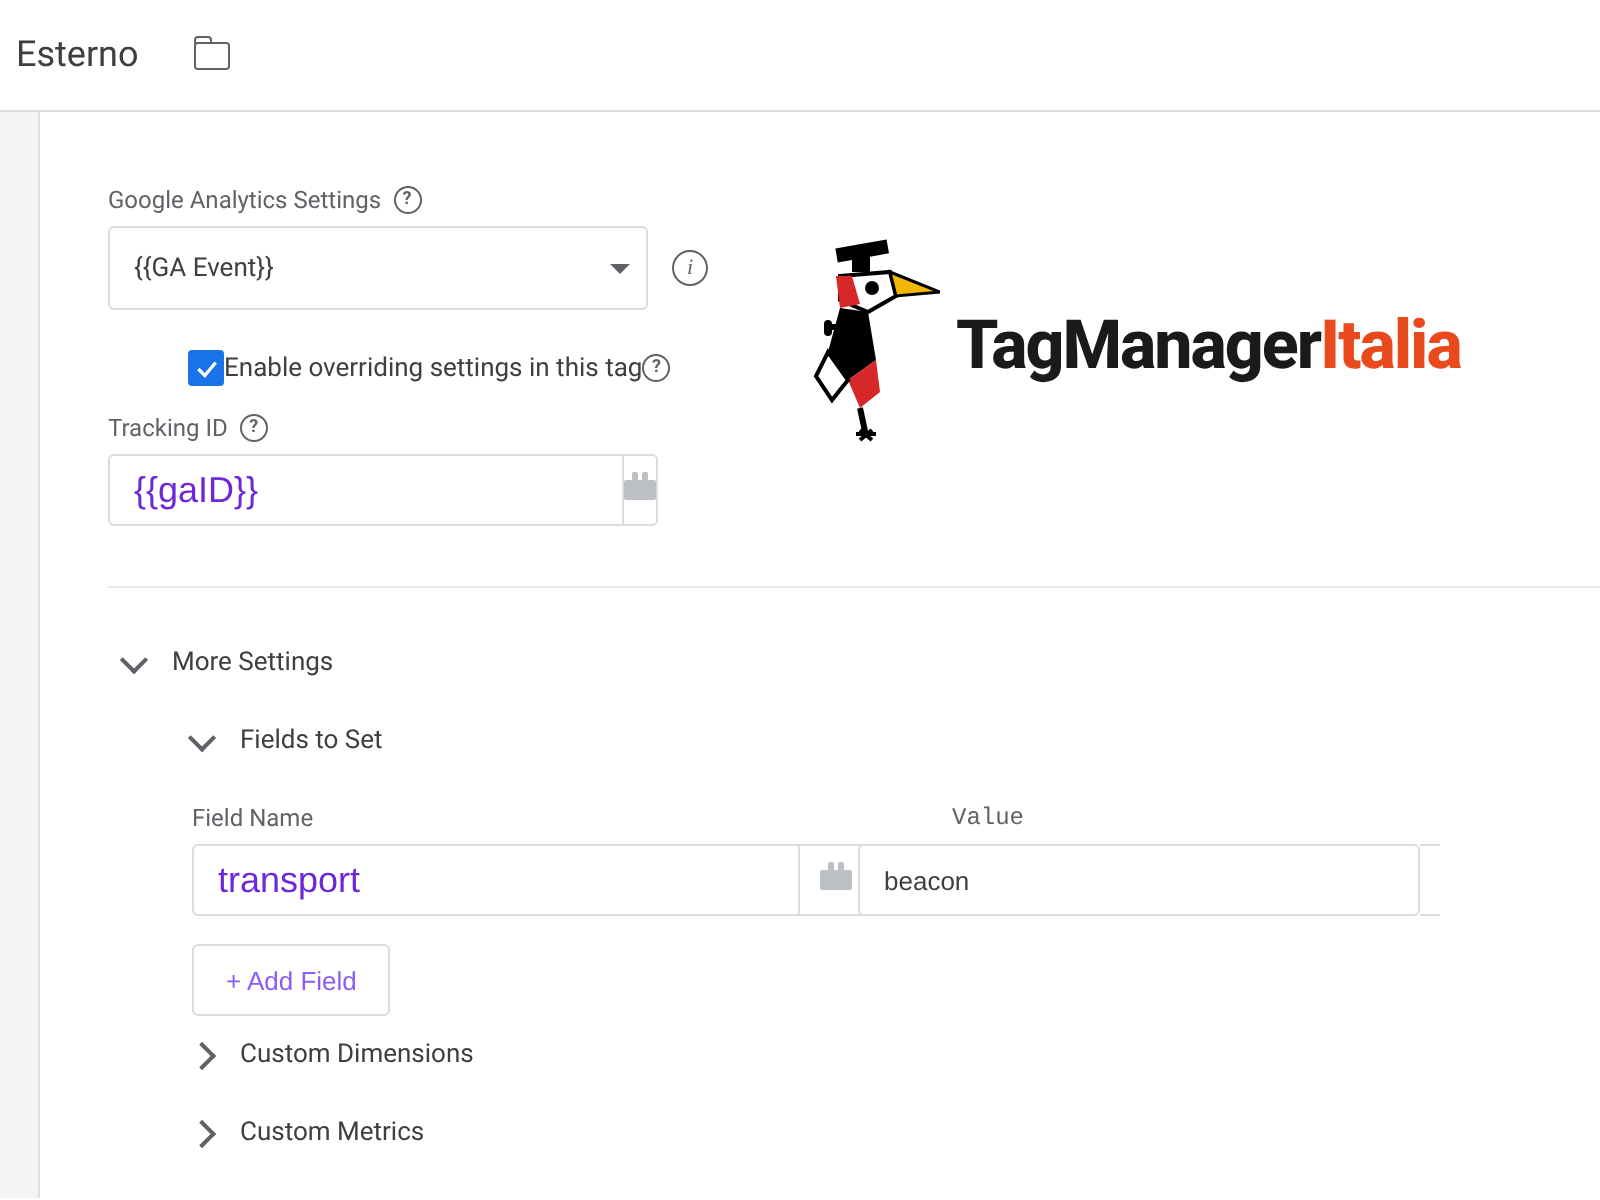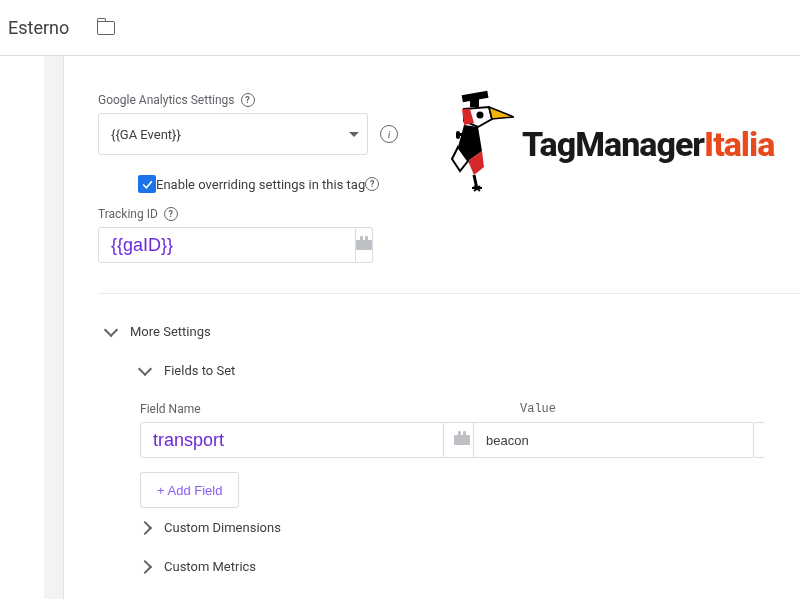--- a/index.html
+++ b/index.html
@@ -43,21 +43,20 @@
       left: -1.5px;
       width: 7px;
       height: 3px;
       border: 1.5px solid #5f6368;
       border-bottom: none;
       border-radius: 2px 2px 0 0;
     }
     .layout {
       display: flex;
       height: calc(100% - 57px);
-      margin-left: 44px;
     }
     .left-rail {
       width: 20px;
       background: #f1f3f4;
       border-right: 1px solid #e0e0e0;
     }
     .content {
       flex: 1;
       padding: 10px 0 0 34px;
       border-top: 1px solid #fff;
@@ -287,21 +286,21 @@
       background: #fff;
       color: #8b5cf6;
       font-size: 13px;
       padding: 0 16px;
       cursor: pointer;
       font-weight: 500;
     }
     .logo-wrap {
       position: absolute;
       left: 370px;
-      top: 32px;
+      top: 61px;
       display: flex;
       align-items: center;
       gap: 8px;
     }
     .logo-text {
       font-size: 34px;
       font-weight: 800;
       color: #1a1a1a;
       letter-spacing: -1px;
       white-space: nowrap;

